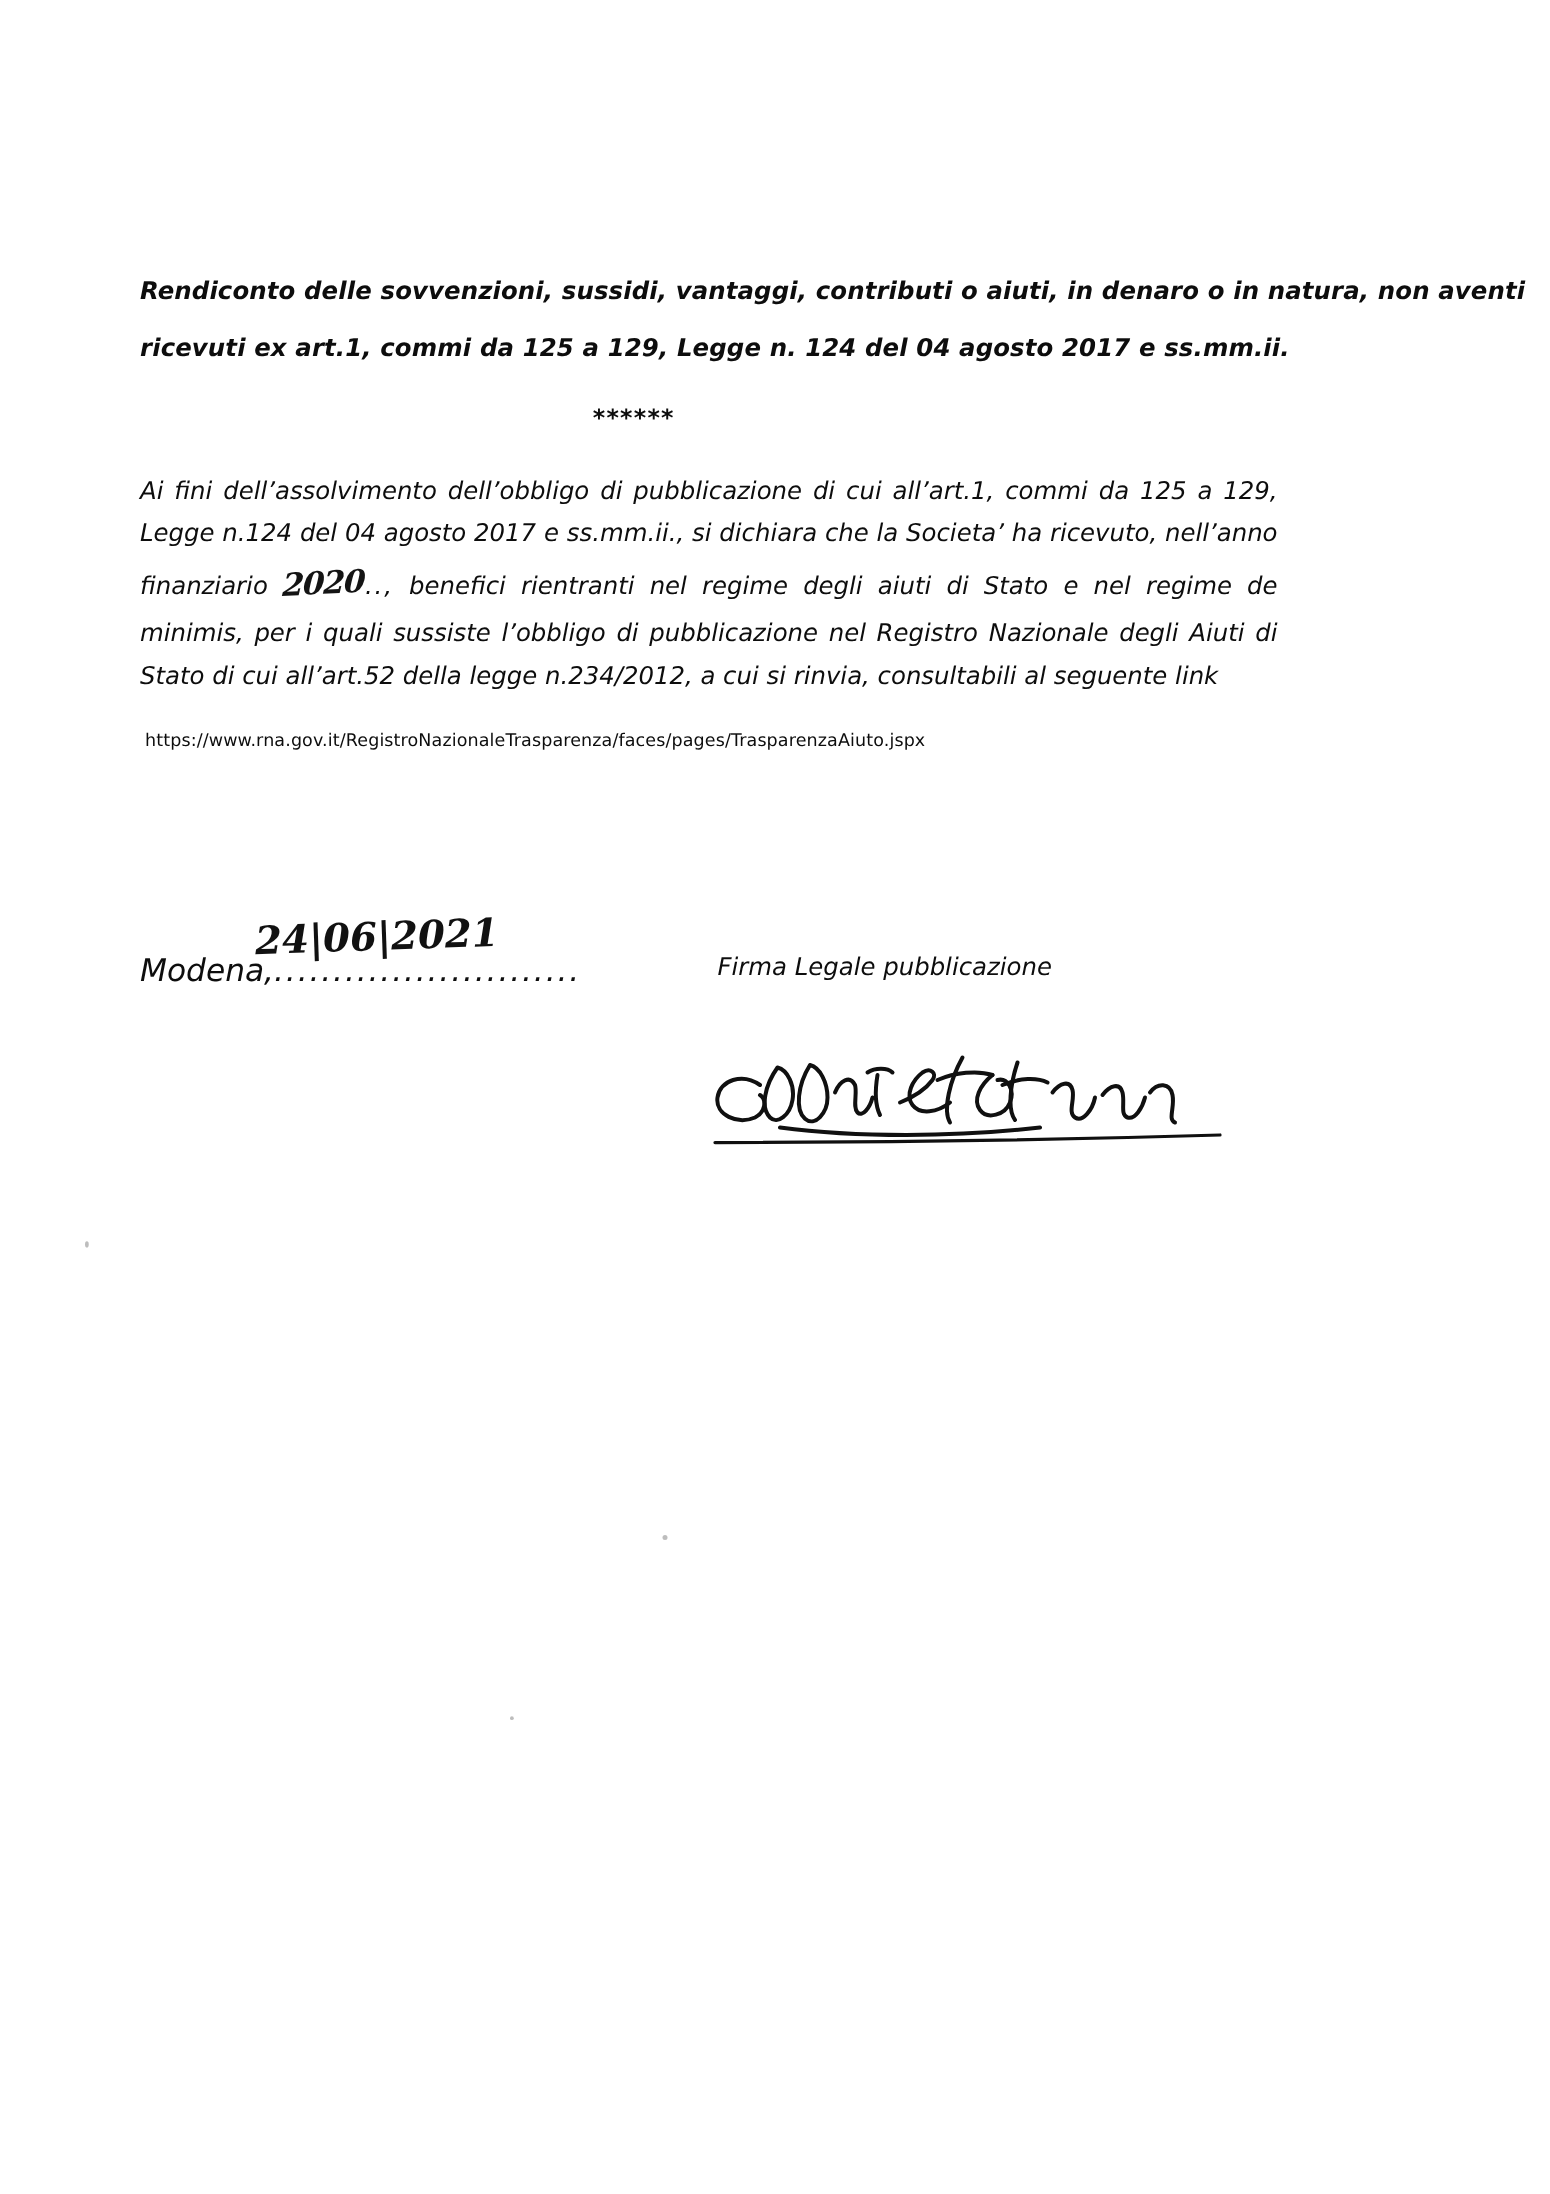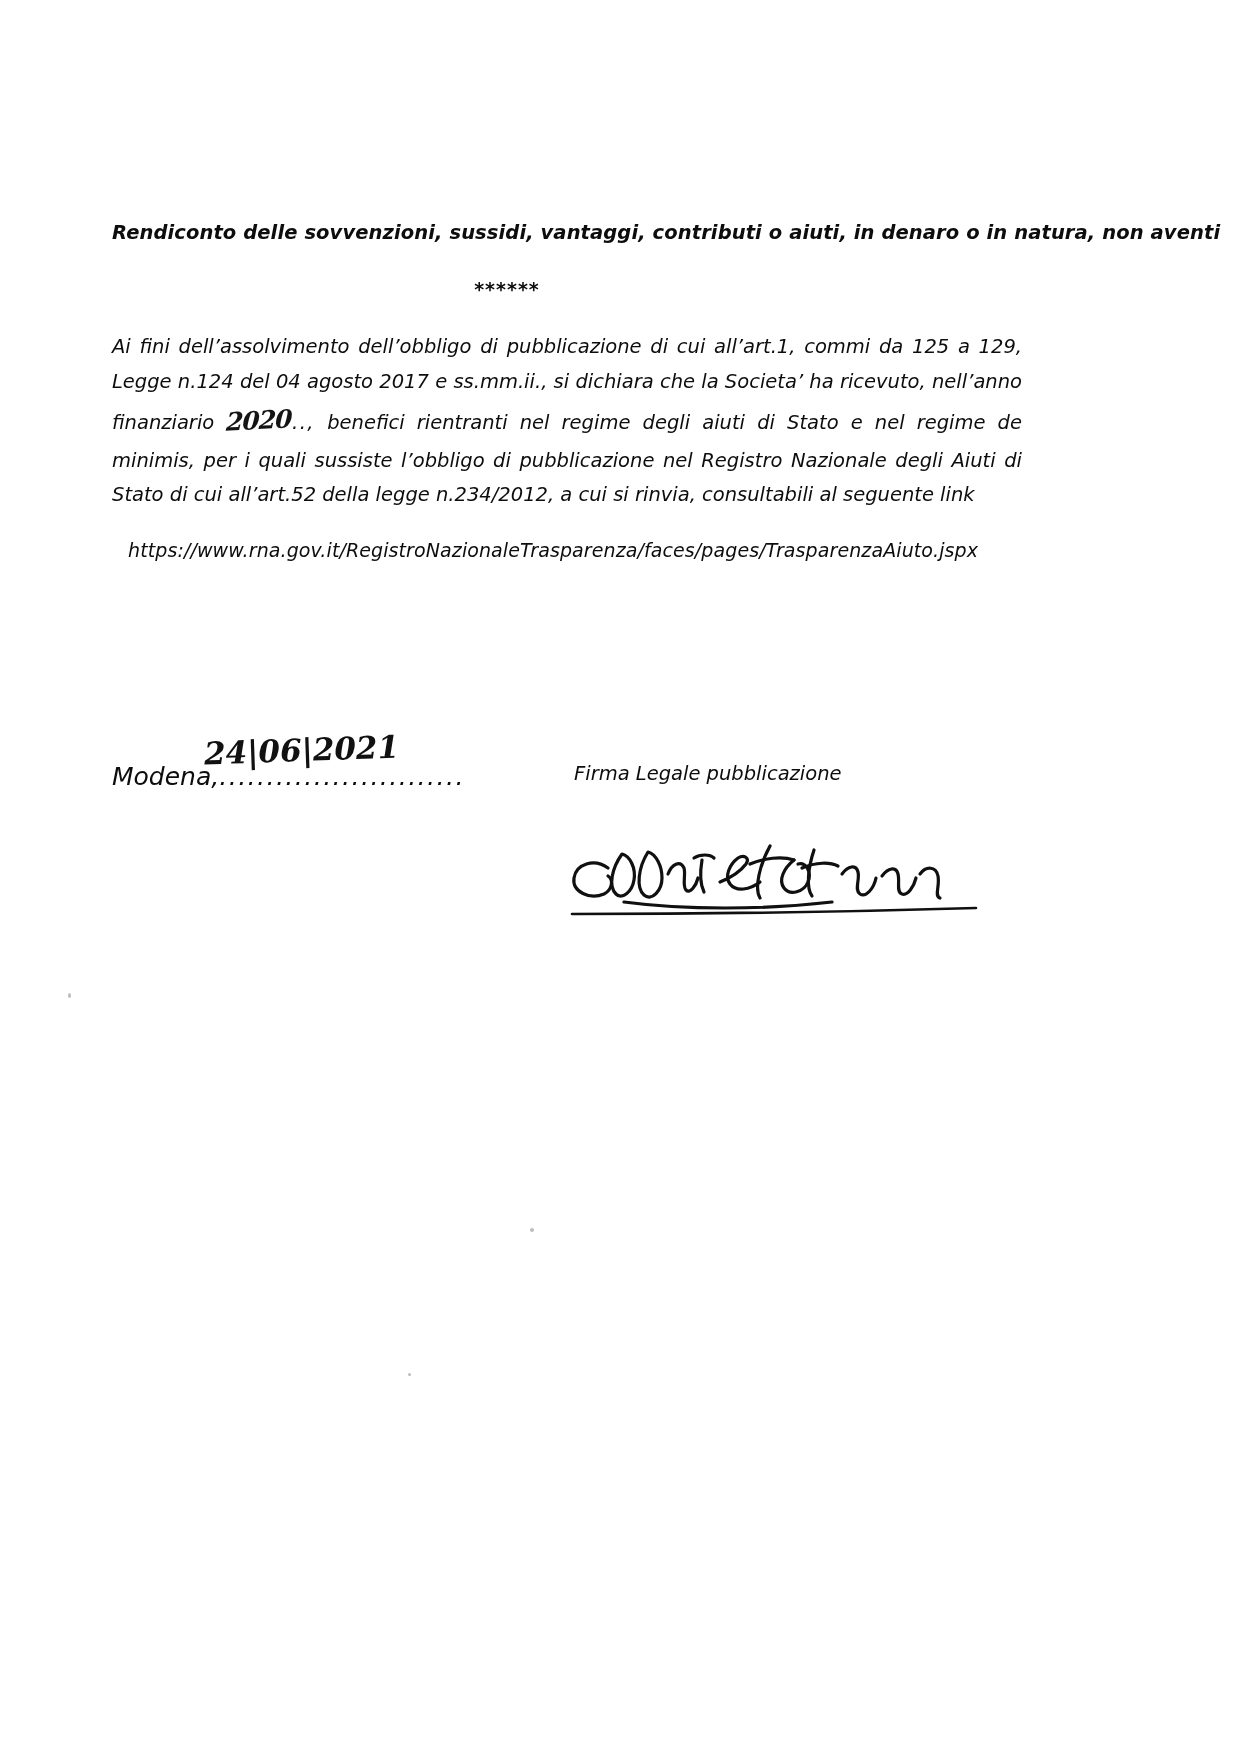--- a/index.html
+++ b/index.html
@@ -61,23 +61,22 @@
     font-style: italic;
     font-weight: bold;
     font-size: 25px;
     letter-spacing: -1px;
     transform: rotate(-3deg) skewX(-6deg);
     display: inline-block;
     color: #141414;
   }
 
   .link-par {
-    font-style: italic;
-    font-size: 19px;
-    margin: 26px 0 0 16px;
+    font-size: 14px;
+    margin: 26px 0 0 4px;
     letter-spacing: 0.1px;
   }
 
   
   .sig-row {
     position: absolute;
     left: 112px;
     top: 762px;
     width: 910px;
     height: 180px;
@@ -127,20 +126,21 @@
 </style>
 </head>
 <body>
 
 <div class="page">
 
   <div class="content">
 
     <div class="heading">
       <span class="ln">Rendiconto delle sovvenzioni, sussidi, vantaggi, contributi o aiuti, in denaro o in natura, non aventi</span>
+      <span class="ln">ricevuti ex art.1, commi da 125 a 129, Legge n. 124 del 04 agosto 2017 e ss.mm.ii.</span>
     </div>
 
     <div class="stars">******</div>
 
     <p class="body-par">
       <span>Ai fini dell’assolvimento dell’obbligo di pubblicazione di cui all’art.1, commi da 125 a 129, Legge n.124 del 04 agosto 2017 e ss.mm.ii., si dichiara che la Societa’ ha ricevuto, nell’anno finanziario</span>
       <span class="dotted-year"><span class="handwritten-year">2020</span><span class="dots">..,</span></span>
       <span>benefici rientranti nel regime degli aiuti di Stato e nel regime de minimis, per i quali sussiste l’obbligo di pubblicazione nel Registro Nazionale degli Aiuti di Stato di cui all’art.52 della legge n.234/2012, a cui si rinvia, consultabili al seguente link</span>
     </p>
 

